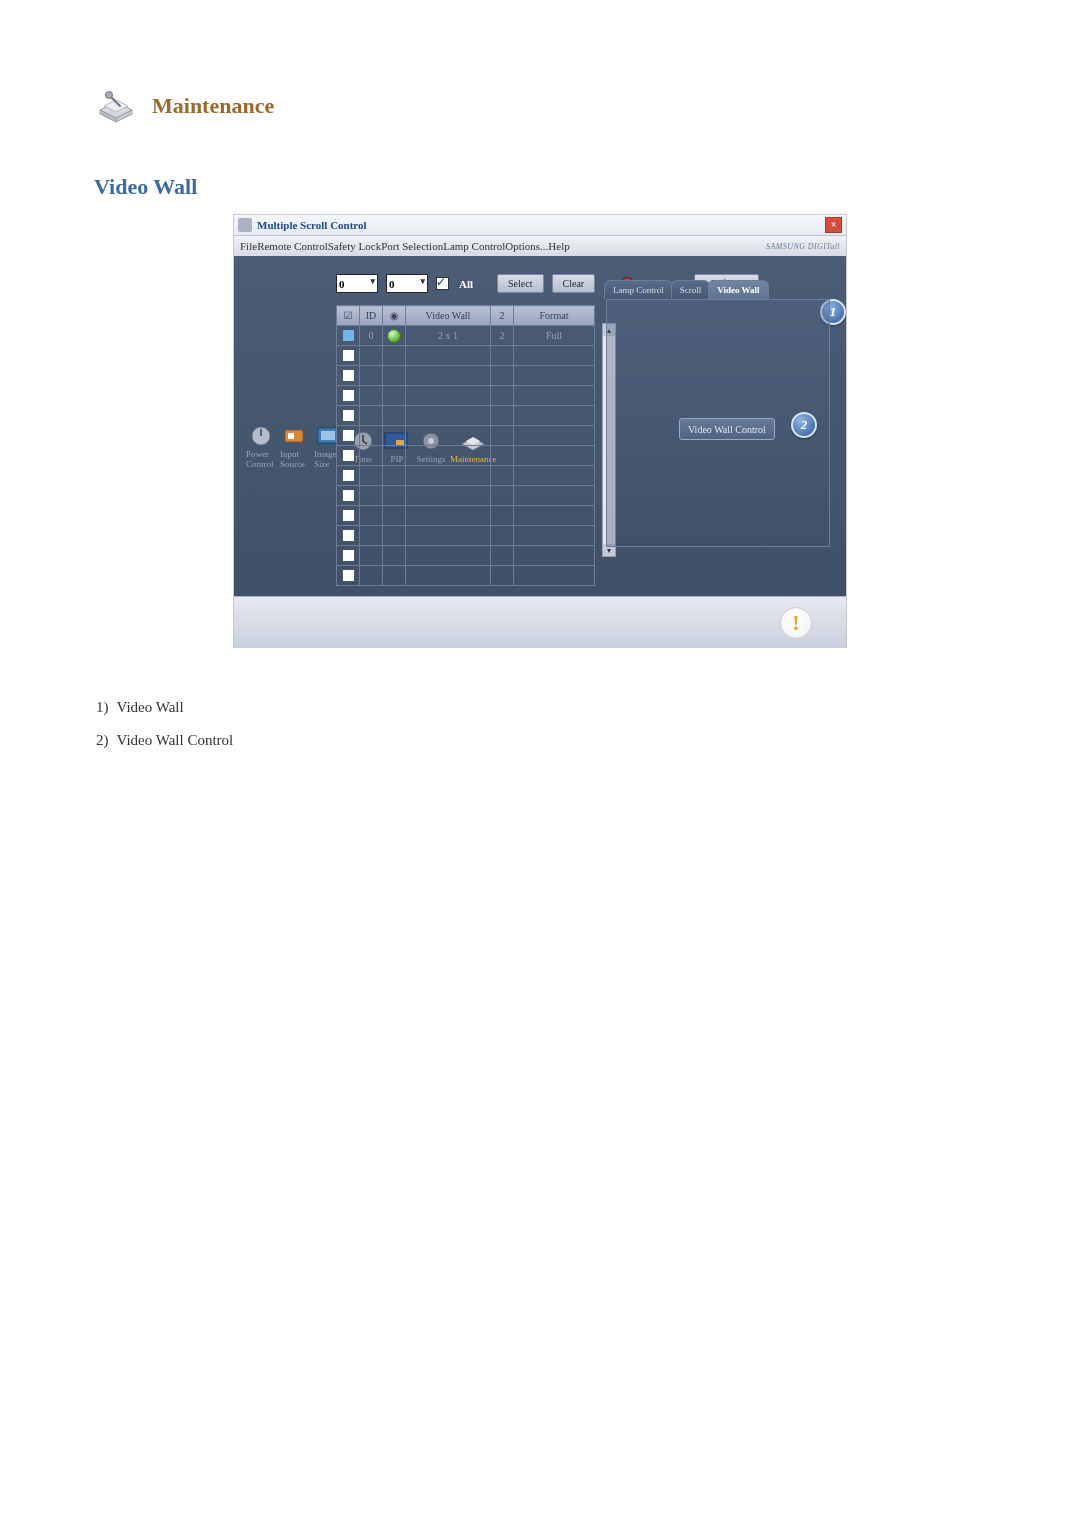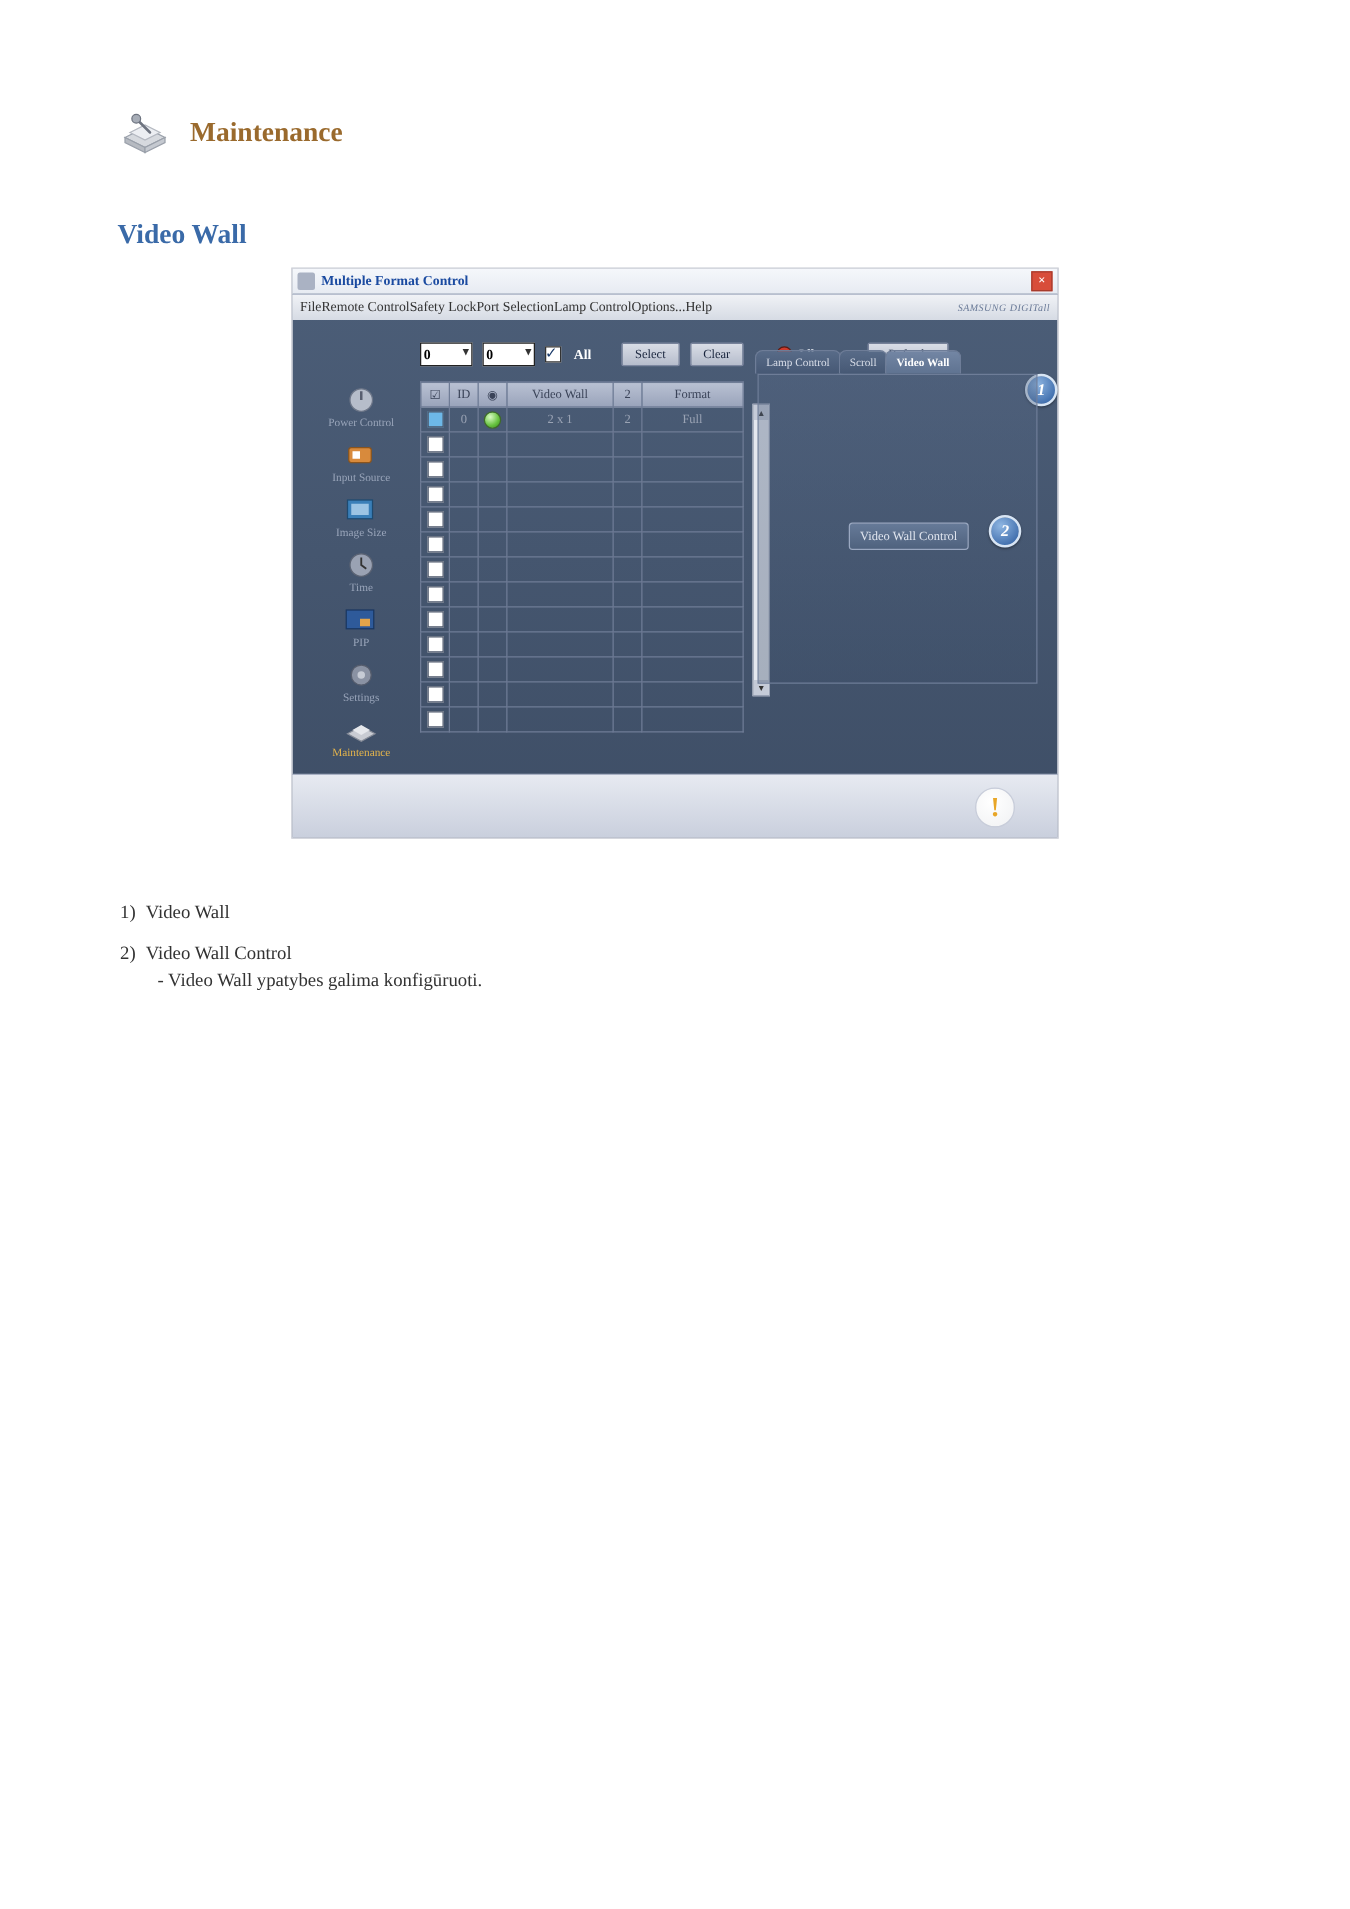--- a/index.html
+++ b/index.html
@@ -139,21 +139,21 @@
   .idle-dot {
     width:11px;height:11px;border-radius:50%;background:#d03a2c;
     border:1px solid #5a1a12;
   }
   .workarea {
     display:flex;
     padding: 0 16px 10px 12px;
   }
   .sidebar {
     width:86px;
-    display:flex;flex-direction:column;align-items:center;
+    display:flex;flex-direction:row;align-items:center;
     gap:4px;
     padding-top: 0;
   }
   .side-item {
     width:74px;display:flex;flex-direction:column;align-items:center;
     padding:2px 0;
   }
   .side-item .icon {
     width:30px;height:26px;display:flex;align-items:center;justify-content:center;
   }
@@ -289,21 +289,21 @@
     </div>
     <div class="header-title">Maintenance</div>
   </div>
 
   <div class="section-title">Video Wall</div>
 
 
   <div class="screenshot">
     <div class="titlebar">
       <div class="app-icon"></div>
-      <span>Multiple Format Control</span>
+      <span>Multiple Scroll Control</span>
       <div class="close">
         <span>×</span>
       </div>
     </div>
     <div class="menubar">
       <span>File</span>
       <span>Remote Control</span>
       <span>Safety Lock</span>
       <span>Port Selection</span>
       <span>Lamp Control</span>
@@ -592,15 +592,14 @@
 
   <div class="desc-list">
     <div class="num">
       <span>1)</span>
       <span>Video Wall</span>
     </div>
     <div class="num">
       <span>2)</span>
       <span>Video Wall Control</span>
     </div>
-    <div class="sub">Video Wall ypatybes galima konfigūruoti.</div>
   </div>
 </div>
 
 </body></html>

